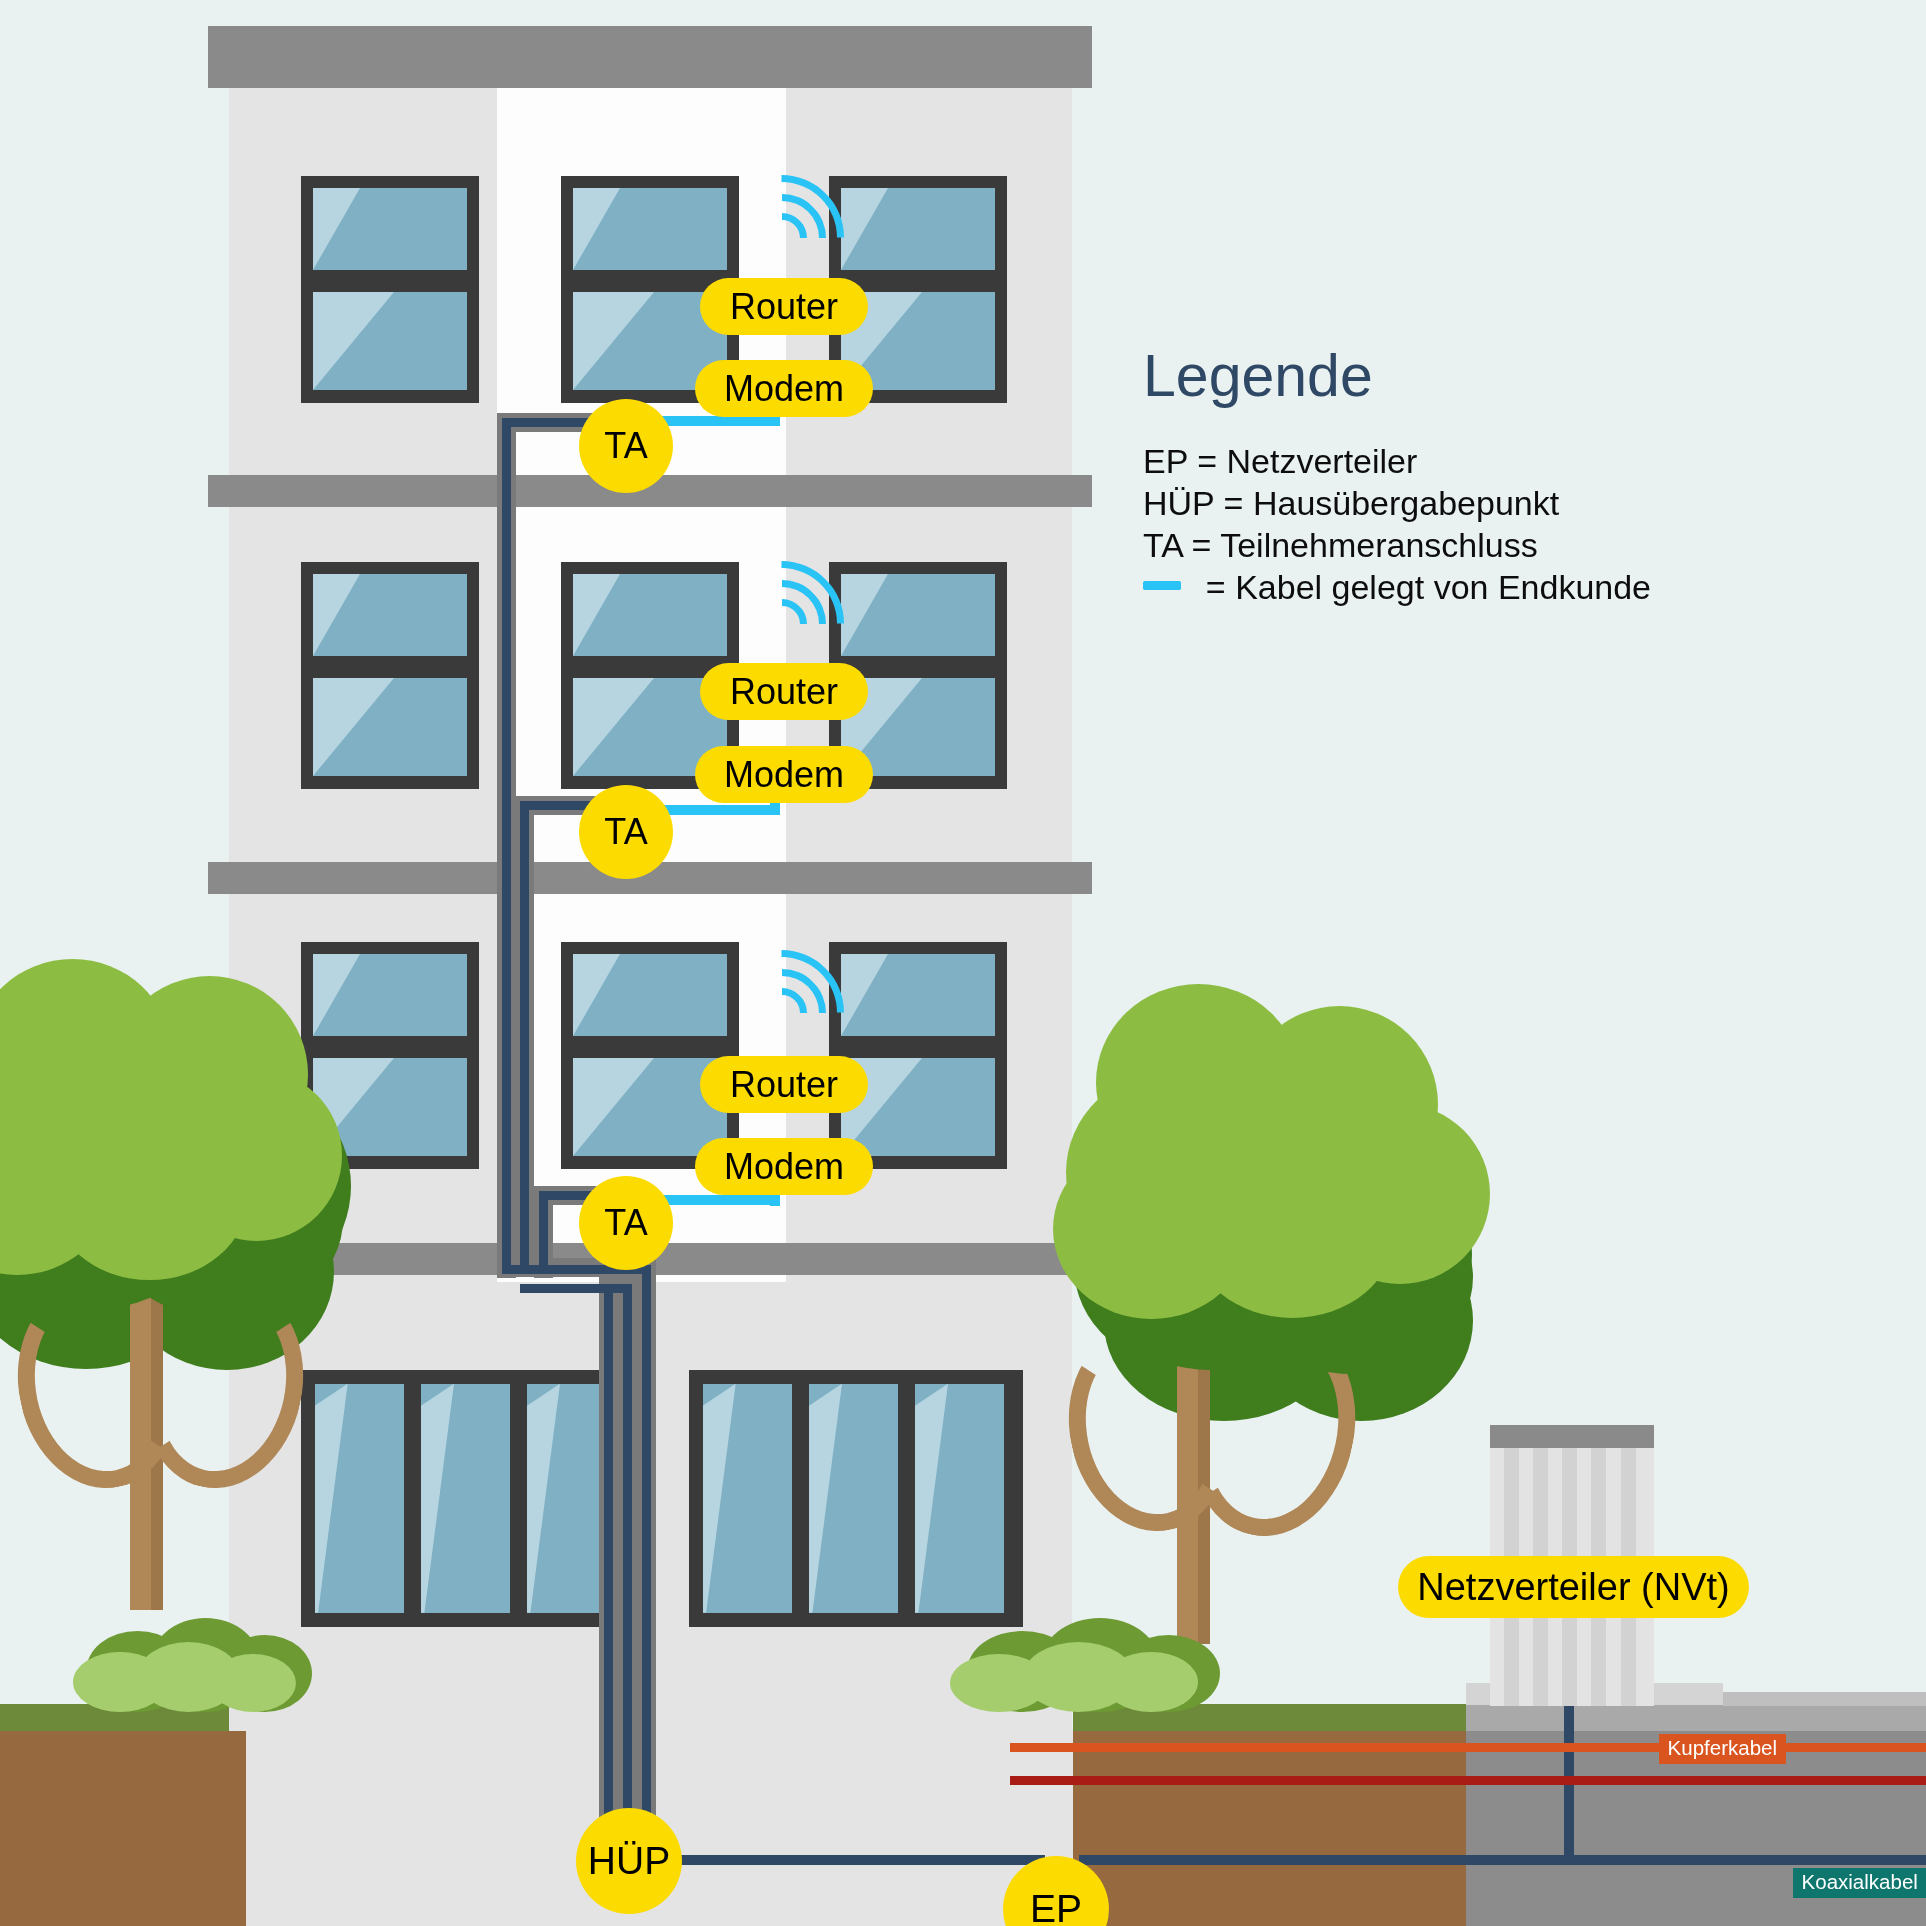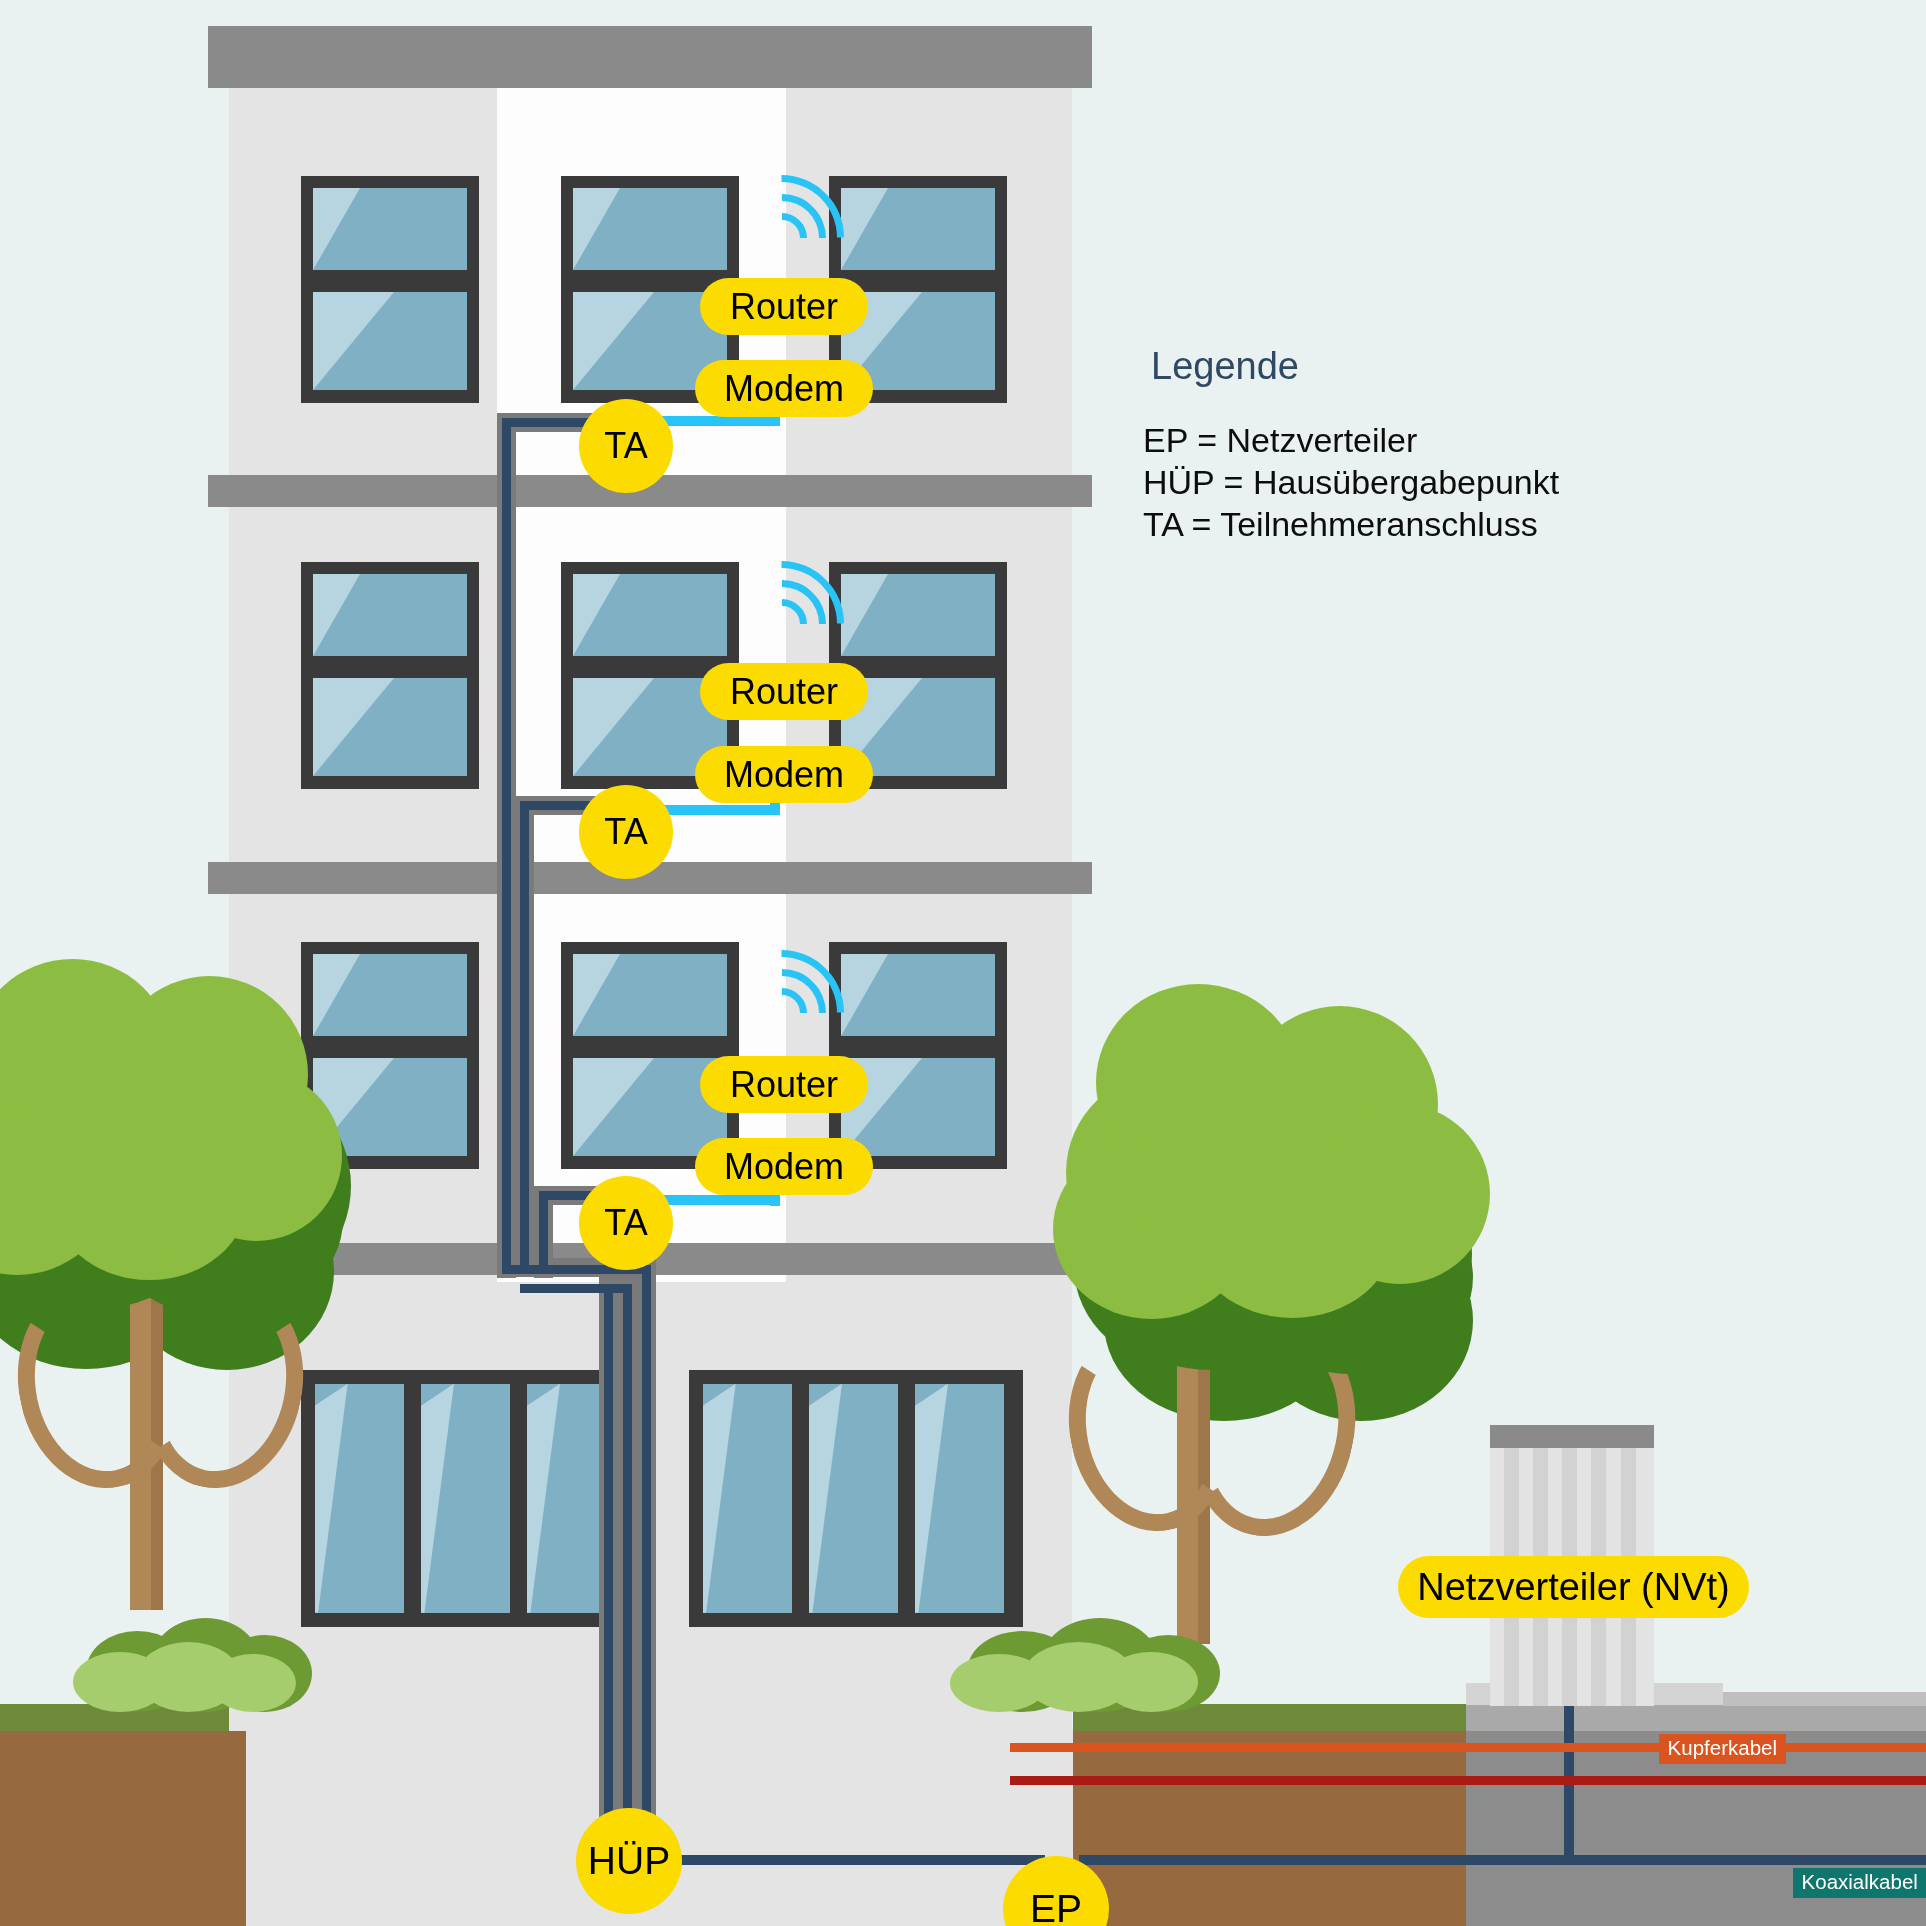--- a/index.html
+++ b/index.html
@@ -62,21 +62,21 @@
   .bush{position:absolute;border-radius:50%;}
 
   
   .nvt-body{position:absolute;background:#e3e3e3;}
   .nvt-stripe{position:absolute;background:#d2d2d2;}
   .nvt-cap{position:absolute;background:#8a8a8a;}
   .nvt-dot{position:absolute;background:#2e4865;border-radius:50%;}
 
   
   #legend{left:1143px;top:347px;width:711px;}
-  #legend .title{font-size:38px;color:#2e4865;font-weight:400;margin:0 0 34px 8px;line-height:1;}
+  #legend .title{font-size:59px;color:#2e4865;font-weight:400;margin:0 0 34px 0;line-height:1;}
   #legend .row{font-size:34px;color:#0d0d0d;line-height:1.24;white-space:nowrap;}
   .lswatch{display:inline-block;width:38px;height:9.4px;border-radius:1.7px;
      vertical-align:middle;position:relative;top:-5.1px;margin-right:15.4px;}
 
   
   .uline{position:absolute;height:9.4px;}
   .ulabel{position:absolute;color:#fff;font-size:20.5px;padding:4.3px 8.6px 5.1px 8.6px;
      white-space:nowrap;line-height:1;}
 </style>
 </head>
@@ -360,16 +360,20 @@
     <div class="title">Legende</div>
     <div class="row">
       <span>EP = Netzverteiler</span>
     </div>
     <div class="row">
       <span>HÜP = Hausübergabepunkt</span>
     </div>
     <div class="row">
       <span>TA = Teilnehmeranschluss</span>
     </div>
+    <div class="row">
+      <span class="lswatch" id="sw-cust" style="background: rgb(41, 195, 245);"></span>
+      <span>= Kabel gelegt von Endkunde</span>
+    </div>
   </div>
 
 </div>
 
 
 </body></html>

